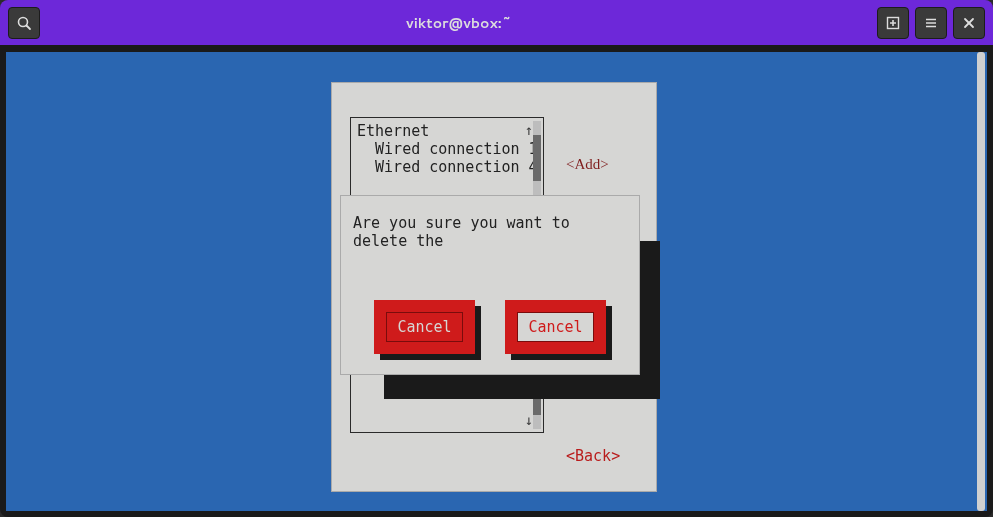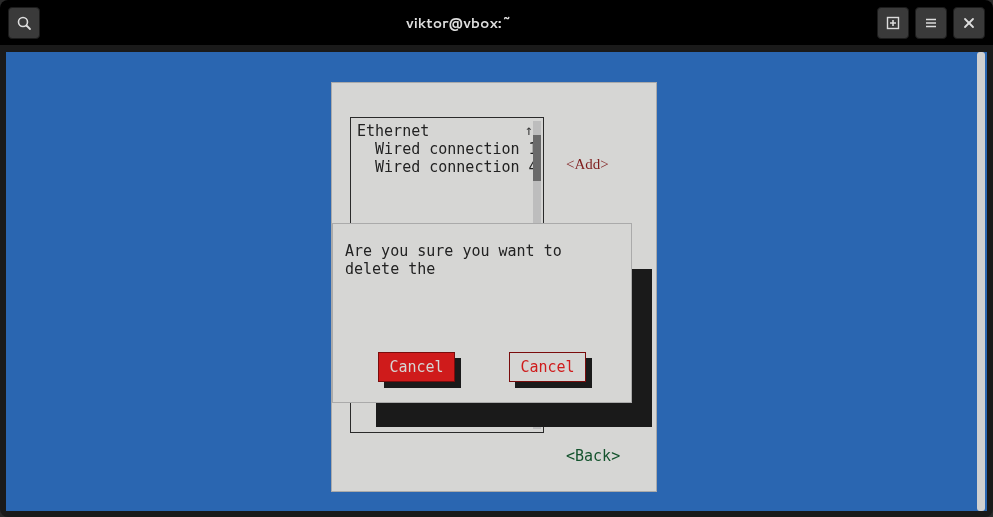--- a/index.html
+++ b/index.html
@@ -13,21 +13,21 @@
     .window {
       width: 993px;
       height: 517px;
       background: #2e2e2e;
       border-radius: 8px;
       overflow: hidden;
       position: relative;
     }
     .titlebar {
       height: 46px;
-      background: #000000;
+      background: #6d28d9;
       display: flex;
       align-items: center;
       justify-content: space-between;
       padding: 0 8px;
       border-bottom: 1px solid #1a1a1a;
     }
     .titlebar-left, .titlebar-right {
       display: flex;
       align-items: center;
       gap: 6px;
@@ -148,31 +148,30 @@
       color: #7f1d1d;
       font-family: Liberation Serif, serif;
       white-space: pre;
     }
     .side-actions div { height: 18px; cursor: pointer; }
     .back-action {
       position: absolute;
       left: 234px;
       bottom: 26px;
       font-size: 15px;
-      color: #14532d;
+      color: #b91c1c;
       font-family: 'DejaVu Sans Mono', monospace;
       cursor: pointer;
     }
     
     .dlg-wrap {
       position: absolute;
-      left: 0px;
+      left: 8px;
       top: 112px;
       width: 308px;
-      margin-top: 28px;
     }
     .dlg-shadow {
       position: absolute;
       left: 44px; top: 46px;
       width: 276px;
       height: 158px;
       background: #1a1a1a;
       z-index: 1;
     }
     .dlg {
@@ -199,21 +198,21 @@
     .btnwrap { position: relative; }
     .btnwrap .bshadow {
       position: absolute;
       left: 6px; top: 6px;
       width: 100%; height: 100%;
       background: #1a1a1a;
     }
     .redbtn {
       position: relative;
       background: #cf1b1b;
-      padding: 0;
+      padding: 12px;
       display: inline-block;
     }
     .redbtn-inner {
       border: 1px solid #7a0c0c;
       padding: 5px 10px;
       font-family: 'DejaVu Sans Mono', monospace;
       font-size: 15px;
       cursor: pointer;
     }
     .cancel .redbtn-inner {

